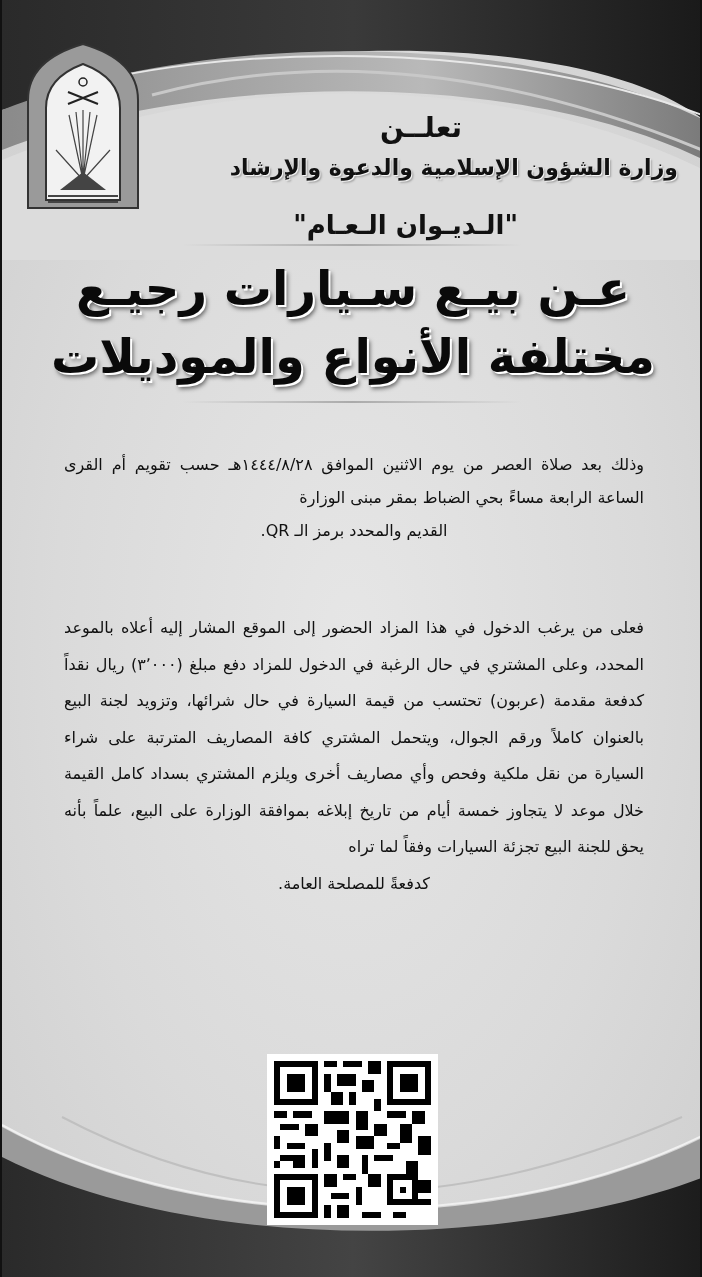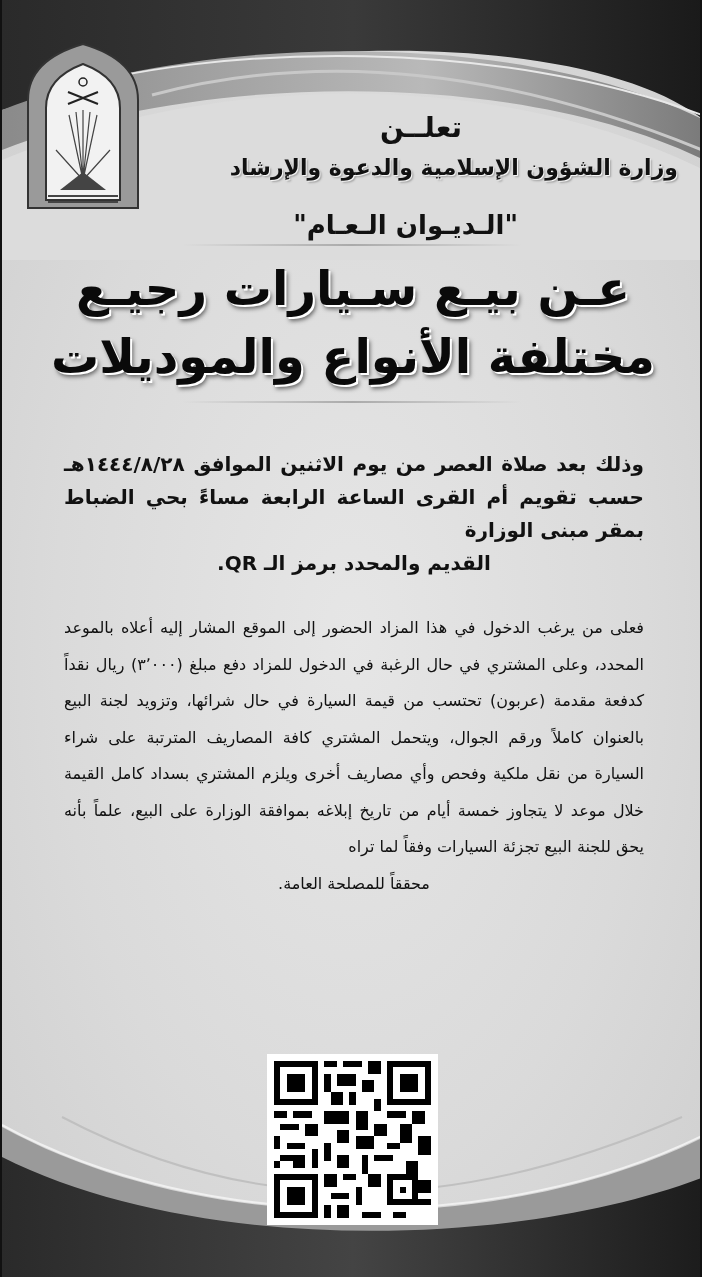--- a/index.html
+++ b/index.html
@@ -9,21 +9,21 @@
   .bg-bot { position:absolute; left:0; bottom:0; width:702px; height:200px; }
   .panel { position:absolute; left:0; top:0; width:100%; height:100%; background:radial-gradient(ellipse at 50% 50%, #e6e6e6 0%, #dadada 60%, #cfcfcf 100%); }
   .logo { position:absolute; left:22px; top:40px; width:118px; height:170px; }
   .header { position:absolute; right:22px; top:55px; width:520px; text-align:center; direction:rtl; }
   .announces { position:absolute; right:216px; top:56px; font-size:28px; font-weight:bold; color:#111; }
   .ministry { position:absolute; right:0px; top:100px; font-size:22px; font-weight:bold; color:#111; white-space:nowrap; text-shadow:1px 1px 1px #fff, 2px 2px 2px #999; }
   .division { position:absolute; right:160px; top:155px; font-size:26px; font-weight:bold; color:#111; white-space:nowrap; }
   .rule { position:absolute; left:180px; width:340px; height:2px; background:linear-gradient(90deg, transparent, #aaa, transparent); }
   .title { position:absolute; left:0; width:702px; text-align:center; direction:rtl; font-size:48px; font-weight:bold; color:#0a0a0a; text-shadow:2px 2px 0 #fff, 3px 4px 4px #666; white-space:nowrap; }
   .para { position:absolute; left:62px; width:580px; direction:rtl; text-align:justify; color:#111; }
-  .para1 { top:448px; font-size:20px; font-weight:bold; line-height:33px; }
+  .para1 { top:448px; font-size:16px; font-weight:normal; line-height:33px; }
   .para2 { top:610px; font-size:16px; line-height:36.5px; }
   .para .last { text-align:center; text-align-last:center; display:block; }
   .qr { position:absolute; left:265px; top:1054px; width:171px; height:171px; background:#fff; }
   .qr svg { position:absolute; left:7px; top:7px; }
 </style>
 </head>
 <body>
 
 <div class="page">
   <div class="panel"></div>
@@ -85,21 +85,21 @@
   <div class="title" style="top:328px;">مختلفة الأنواع والموديلات</div>
   <div class="rule" style="top:401px;"></div>
 
   <div class="para para1">
     <span>وذلك بعد صلاة العصر من يوم الاثنين الموافق ١٤٤٤/٨/٢٨هـ حسب تقويم أم القرى الساعة الرابعة مساءً بحي الضباط بمقر مبنى الوزارة</span>
     <span class="last">القديم والمحدد برمز الـ QR.</span>
   </div>
 
   <div class="para para2">
     <span>فعلى من يرغب الدخول في هذا المزاد الحضور إلى الموقع المشار إليه أعلاه بالموعد المحدد، وعلى المشتري في حال الرغبة في الدخول للمزاد دفع مبلغ (٣٬٠٠٠) ريال نقداً كدفعة مقدمة (عربون) تحتسب من قيمة السيارة في حال شرائها، وتزويد لجنة البيع بالعنوان كاملاً ورقم الجوال، ويتحمل المشتري كافة المصاريف المترتبة على شراء السيارة من نقل ملكية وفحص وأي مصاريف أخرى ويلزم المشتري بسداد كامل القيمة خلال موعد لا يتجاوز خمسة  أيام من تاريخ إبلاغه بموافقة الوزارة على البيع، علماً بأنه يحق للجنة البيع تجزئة السيارات وفقاً لما تراه</span>
-    <span class="last">محققاً للمصلحة العامة.</span>
+    <span class="last">كدفعةً للمصلحة العامة.</span>
   </div>
 
   <div class="qr">
     <svg width="157" height="157" viewBox="0 0 25 25" shape-rendering="crispEdges">
       <rect x="0" y="0" width="7" height="7" fill="#000"></rect>
         <rect x="1" y="1" width="5" height="5" fill="#fff"></rect>
         <rect x="2" y="2" width="3" height="3" fill="#000"></rect>
       <rect x="18" y="0" width="7" height="7" fill="#000"></rect>
         <rect x="19" y="1" width="5" height="5" fill="#fff"></rect>
         <rect x="20" y="2" width="3" height="3" fill="#000"></rect>

